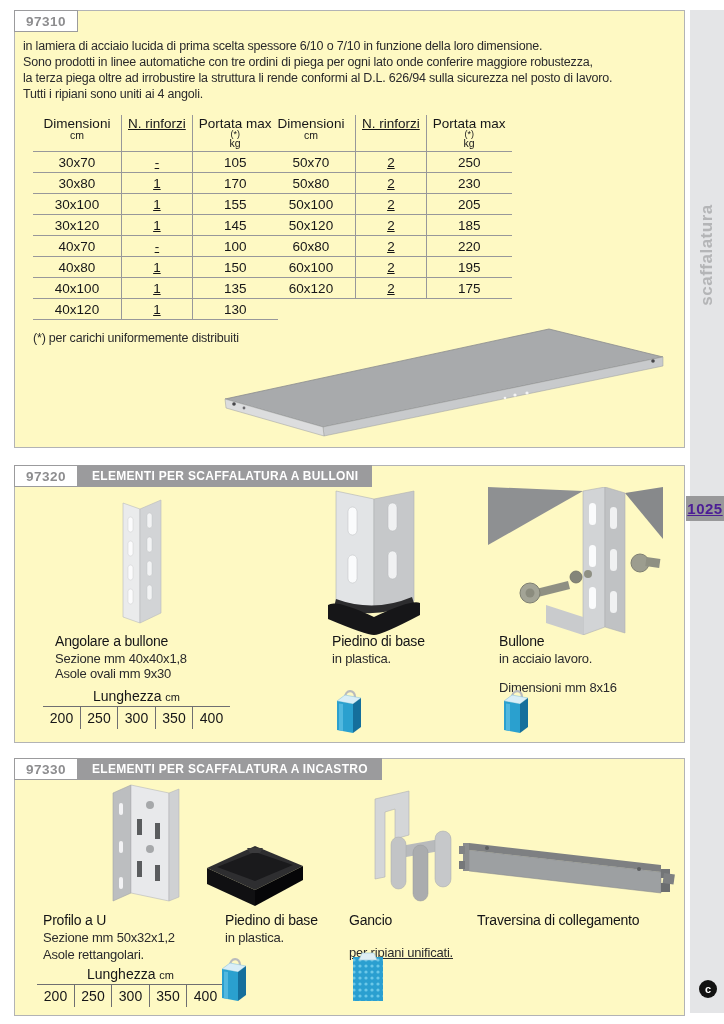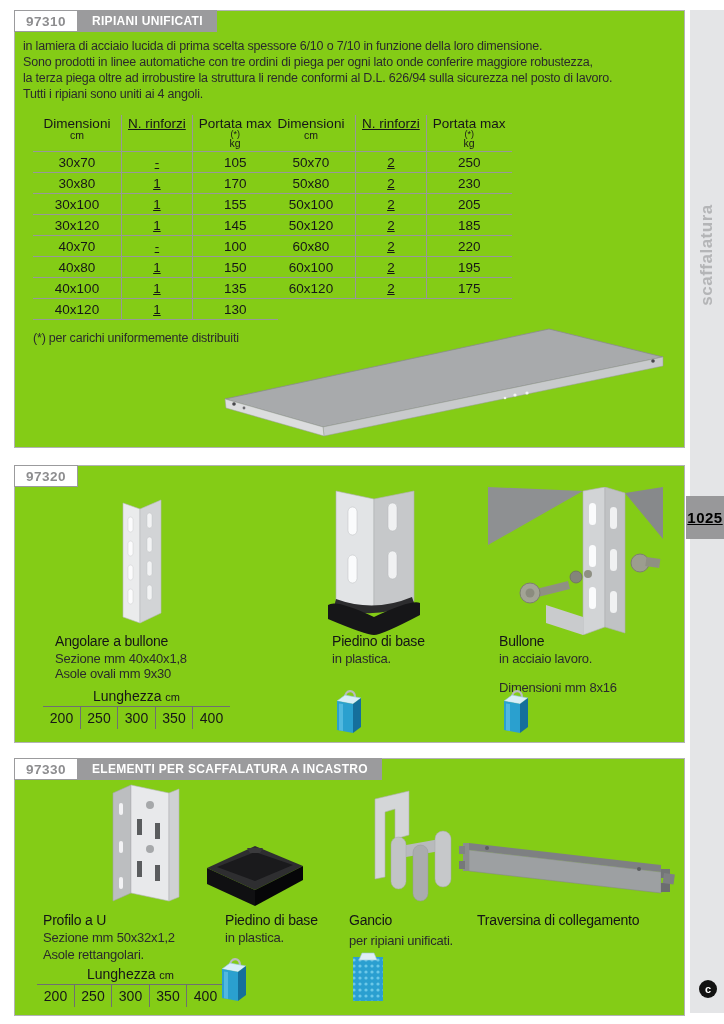--- a/index.html
+++ b/index.html
@@ -1,20 +1,20 @@
 <!DOCTYPE html>
 <html><head>
 <meta charset="utf-8">
 <style>
   html,body{margin:0;padding:0;}
   body{
     width:724px;height:1024px;background:#ffffff;position:relative;overflow:hidden;
     font-family:"Liberation Sans", sans-serif;color:#2c2c2e;
   }
-  .section{position:absolute;border:1px solid #b2b3b5;background:#84cc16;}
+  .section{position:absolute;border:1px solid #b2b3b5;background:#fef9c3;}
   .sec-header{position:absolute;top:-1px;left:-1px;display:flex;height:22px;z-index:3;}
   .sec-code{
     width:64px;background:#fff;border:1px solid #9b9b9d;color:#8d8d8f;
     font-size:13.5px;font-weight:bold;display:flex;align-items:center;justify-content:center;
     letter-spacing:.5px;box-sizing:border-box;
   }
   .sec-bar{
     background:#9b9b9d;color:#fff;font-weight:bold;font-size:12px;letter-spacing:.3px;
     display:flex;align-items:center;padding:0 14px;white-space:nowrap;
   }
@@ -52,38 +52,37 @@
   .img{position:absolute;}
 
   
   .side{position:absolute;left:690px;top:10px;width:34px;height:1003px;background:#e4e5e7;}
   .side-label{
     position:absolute;left:637px;top:238px;width:140px;height:34px;
     transform:rotate(-90deg);text-align:center;line-height:34px;
     color:#b4b5b7;font-size:17px;font-weight:bold;letter-spacing:.5px;
   }
   .badge{
-    position:absolute;left:686px;top:496px;width:38px;height:43px;background:#98989a;
-    color:#000000;font-weight:bold;font-size:15px;display:flex;align-items:center;justify-content:center;
+    position:absolute;left:686px;top:496px;width:38px;height:25px;background:#98989a;
+    color:#4c1d95;font-weight:bold;font-size:15px;display:flex;align-items:center;justify-content:center;
     letter-spacing:.5px;
     text-decoration:underline;
   }
   .logo{
     position:absolute;left:699px;top:980px;width:18px;height:18px;border-radius:50%;
     background:#121212;color:#fff;font-size:11px;font-weight:bold;
     display:flex;align-items:center;justify-content:center;
   }
 </style>
 </head>
 <body>
 
 <div class="section" style="left:14px;top:10px;width:669px;height:436px;">
   <div class="sec-header">
     <div class="sec-code">97310</div>
-    <div class="sec-bar">RIPIANI UNIFICATI</div>
   </div>
 
   <div class="desc">
     <div>in lamiera di acciaio lucida di prima scelta spessore 6/10 o 7/10 in funzione della loro dimensione.</div>
     <div>Sono prodotti in linee automatiche con tre ordini di piega per ogni lato onde conferire maggiore robustezza,</div>
     <div>la terza piega oltre ad irrobustire la struttura li rende conformi al D.L. 626/94 sulla sicurezza nel posto di lavoro.</div>
     <div>Tutti i ripiani sono uniti ai 4 angoli.</div>
   </div>
 
   <table class="spec" style="left:18px;top:104px;">
@@ -210,20 +209,21 @@
     <circle cx="434" cy="38" r="1.8" fill="#47474a"></circle>
     <circle cx="296" cy="72" r="1.6" fill="#f4f4f5"></circle>
     <circle cx="308" cy="70" r="1.6" fill="#f4f4f5"></circle>
     <circle cx="286" cy="75" r="1.3" fill="#f4f4f5"></circle>
   </svg>
 </div>
 
 <div class="section" style="left:14px;top:465px;width:669px;height:276px;">
   <div class="sec-header">
     <div class="sec-code">97320</div>
+    <div class="sec-bar">ELEMENTI PER SCAFFALATURA A BULLONI</div>
   </div>
 
   <svg class="img" style="left:98px;top:25px;" width="60" height="140" viewBox="0 0 60 140">
     <polygon points="10,12 27,18 27,132 10,126" fill="#eaebec" stroke="#b8babc" stroke-width="0.6"></polygon>
     <polygon points="27,18 48,9 48,122 27,132" fill="#d2d4d6" stroke="#b8babc" stroke-width="0.6"></polygon>
     <rect x="15" y="26" width="5" height="15" rx="2.5" fill="#fbfbfc" stroke="#c5c5c7" stroke-width="0.4"></rect>
     <rect x="15" y="50" width="5" height="15" rx="2.5" fill="#fbfbfc" stroke="#c5c5c7" stroke-width="0.4"></rect>
     <rect x="15" y="74" width="5" height="15" rx="2.5" fill="#fbfbfc" stroke="#c5c5c7" stroke-width="0.4"></rect>
     <rect x="15" y="98" width="5" height="15" rx="2.5" fill="#fbfbfc" stroke="#c5c5c7" stroke-width="0.4"></rect>
     <rect x="34" y="22" width="5" height="15" rx="2.5" fill="#f2f3f4" stroke="#bdbfc1" stroke-width="0.4"></rect>
@@ -368,21 +368,21 @@
   <div class="pline" style="left:210px;top:171px;">in plastica.</div>
   <svg class="img" style="left:204px;top:196px;" width="30" height="48" viewBox="0 0 30 48">
     <path d="M11,11 C11,2 21,2 21,10" fill="none" stroke="#b9bbbd" stroke-width="2.2"></path>
     <polygon points="3,14 11,8 27,11 19,17" fill="#d9eef7" stroke="#8fc6de" stroke-width="0.6"></polygon>
     <polygon points="3,14 19,17 19,46 3,43" fill="#2aa0cf"></polygon>
     <polygon points="19,17 27,11 27,40 19,46" fill="#156f9c"></polygon>
     <polygon points="5,16.5 9,17 9,44 5,43.2" fill="#5fc0e4" opacity="0.75"></polygon>
   </svg>
 
   <div class="pname" style="left:334px;top:153px;">Gancio</div>
-  <div class="pline" style="left:334px;top:174px;">per ripiani unificati.</div>
+  <div class="pline" style="left:334px;top:186px;text-decoration:underline;">per ripiani unificati.</div>
   <svg class="img" style="left:336px;top:192px;" width="34" height="52" viewBox="0 0 34 52">
     <defs>
       <pattern id="dots" width="6" height="6" patternUnits="userSpaceOnUse">
         <circle cx="3" cy="3" r="1.6" fill="#6cc8e8"></circle>
       </pattern>
     </defs>
     <rect x="2" y="6" width="30" height="44" fill="#2a9fd0"></rect>
     <rect x="2" y="6" width="30" height="44" fill="url(#dots)"></rect>
     <polygon points="11,2 23,2 26,9 8,9" fill="#dfeef5" stroke="#9cc8dc" stroke-width="0.6"></polygon>
   </svg>

